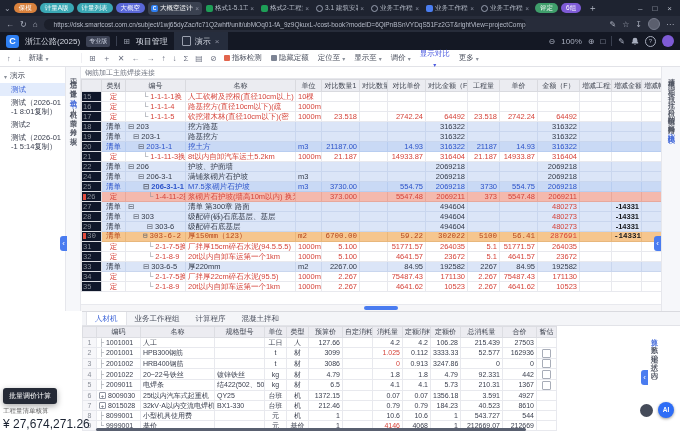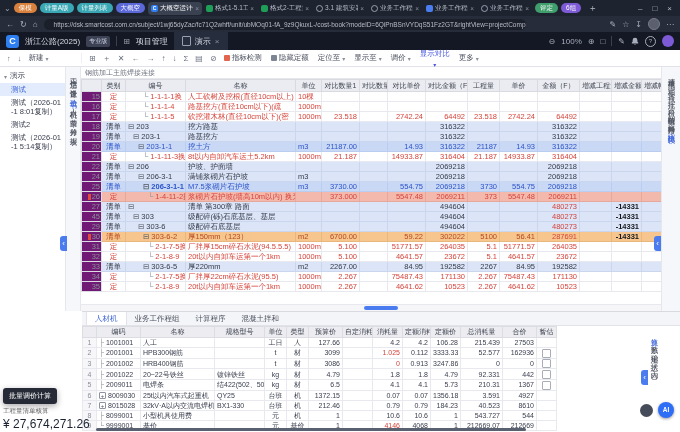--- a/index.html
+++ b/index.html
@@ -71,22 +71,22 @@
   .statusline{height:11px;line-height:11px;border-bottom:1px solid #e6e7ec;font-size:7px;color:#6a6f7c;padding:0 4px;overflow:hidden;white-space:nowrap;}
   .grid-wrap{height:227px;overflow:hidden;}
   table.grid{border-collapse:collapse;table-layout:fixed;width:580px;font-size:7.5px;}
   .grid th{height:11px;background:#ebecf1;border:1px solid #d9dadf;font-weight:normal;color:#3f4450;padding:0 2px;overflow:hidden;white-space:nowrap;font-size:7px;}
   .grid td{height:9px;line-height:9px;border:1px solid #e8e9ee;padding:0 2px;overflow:hidden;white-space:nowrap;}
   .a-l{text-align:left;}.a-r{text-align:right;}.a-c{text-align:center;}
   .row-red td{color:#d5433a;background:#fff;}
   .row-list td{color:#333a49;background:#dbe5f7;border-color:#c9d6ee;}
   .row-sel td{color:#2b52c9;background:#c9d9f5;border-color:#b8cdf0;}
   .row-pink td{color:#d5433a;background:#f4b9ad;border-color:#e7a89c;}
-  .row-orange td{color:#b5471f;background:#f6c68e;border-color:#e8b77c;}
-  table.grid tbody tr td.num{background:#701a75;color:#8a8f99;border-color:#dcdde2;text-align:right;padding:0 1px;}
+  .row-orange td{color:#b5471f;background:#f6c68e;border-color:#e8b77c;font-family:Liberation Mono, monospace;}
+  table.grid tbody tr td.num{background:#0f172a;color:#8a8f99;border-color:#dcdde2;text-align:left;padding:0 1px;}
   .t-red{color:#d5433a !important;}
   .t-bold{color:#16181d !important;font-weight:bold;}
   .pre{color:#8a8f99;margin-right:2px;}
   .boxm{color:#555a66;}
   .flag{display:inline-block;width:3px;height:6px;background:#e04b3e;margin-right:1px;vertical-align:middle;}
   .hscroll{position:absolute;bottom:0;left:0;right:0;height:6px;border-top:1px solid #e8e9ee;background:#f6f6f8;}
   .hthumb{position:absolute;left:283px;top:1px;width:34px;height:4px;background:#4a7cf0;border-radius:2px;}
 
   
   .bottom{height:122px;margin-left:82px;position:relative;border-top:1px solid #d9dadf;box-sizing:border-box;}
@@ -533,40 +533,40 @@
                 <td class="a-r"></td>
                 <td class="a-r">494604</td>
                 <td class="a-r"></td>
                 <td class="a-r"></td>
                 <td class="a-r t-red">480273</td>
                 <td class="a-r"></td>
                 <td class="a-r t-bold">-14331</td>
                 <td></td>
               </tr>
               <tr class="row-list">
-                <td class="num">45</td>
+                <td class="num">28</td>
                 <td class="a-c">清单</td>
                 <td class="a-l" style="padding-left: 7px;"><span class="pre boxm">⊟</span>303</td>
                 <td class="a-l">级配碎(砾)石底基层、基层</td>
                 <td class="a-l"></td>
                 <td class="a-r"></td>
                 <td class="a-r"></td>
                 <td class="a-r"></td>
                 <td class="a-r">494604</td>
                 <td class="a-r"></td>
                 <td class="a-r"></td>
                 <td class="a-r t-red">480273</td>
                 <td class="a-r"></td>
                 <td class="a-r t-bold">-14331</td>
                 <td></td>
               </tr>
               <tr class="row-list">
                 <td class="num">29</td>
                 <td class="a-c">清单</td>
-                <td class="a-l" style="padding-left: 12px;"><span class="pre boxm">⊟</span>303-6</td>
+                <td class="a-l" style="padding-left: 12px; text-align: center;"><span class="pre boxm">⊟</span>303-6</td>
                 <td class="a-l">级配碎石底基层</td>
                 <td class="a-l"></td>
                 <td class="a-r"></td>
                 <td class="a-r"></td>
                 <td class="a-r"></td>
                 <td class="a-r">494604</td>
                 <td class="a-r"></td>
                 <td class="a-r"></td>
                 <td class="a-r t-red">480273</td>
                 <td class="a-r"></td>

